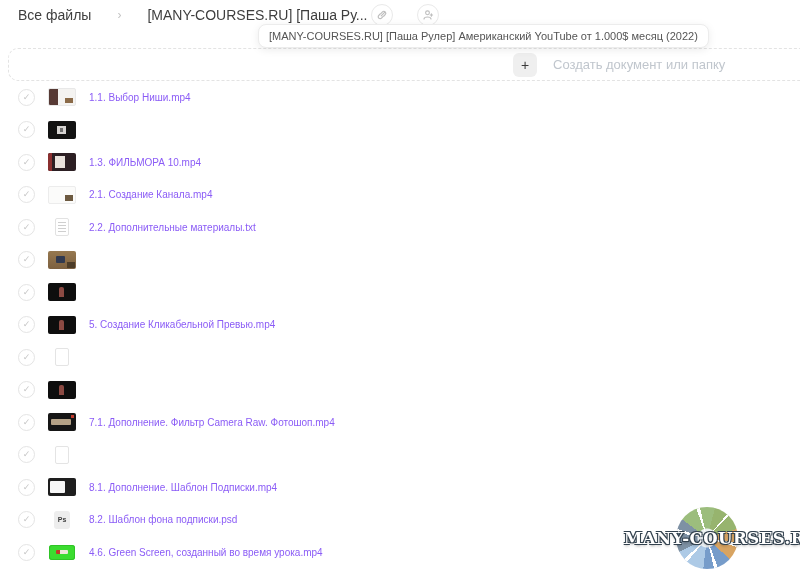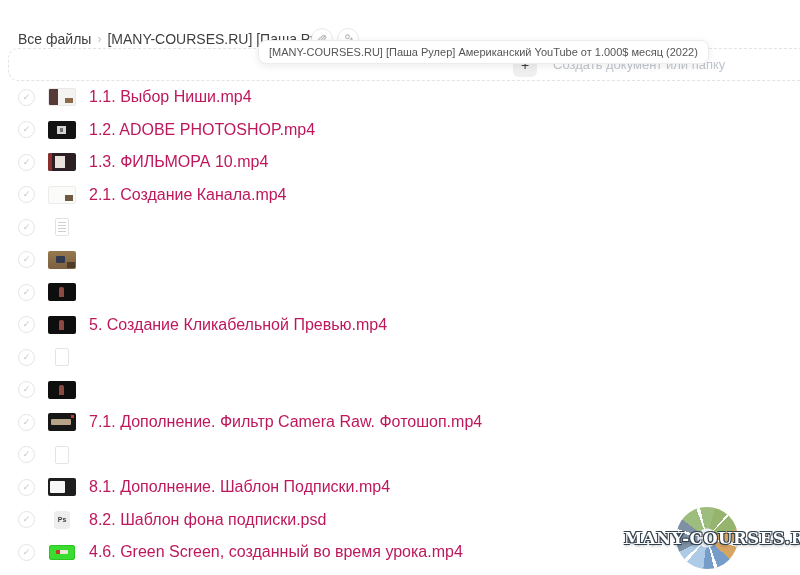--- a/index.html
+++ b/index.html
@@ -1,49 +1,49 @@
 <!DOCTYPE html>
 <html><head>
 <meta charset="utf-8">
 <style>
   * { margin:0; padding:0; box-sizing:border-box; }
   html,body { width:800px; height:575px; overflow:hidden; background:#ffffff;
               font-family:"Liberation Sans", sans-serif; position:relative; }
 
   
-  .breadcrumb { position:absolute; top:28px; left:18px; display:flex; align-items:center; gap:4px; }
+  .breadcrumb { position:absolute; top:4px; left:18px; display:flex; align-items:center; gap:24px; }
   .crumb-root { font-size:14px; color:#3e3e3e; cursor:pointer; }
   .crumb-sep  { font-size:12px; color:#c4c4c4; margin:0 2px; }
   .crumb-current { font-size:14px; color:#3e3e3e; max-width:200px; white-space:nowrap; }
   .crumb-icon-btn { width:22px; height:22px; border-radius:50%; border:1px solid #e9e9e9;
                     display:flex; align-items:center; justify-content:center; background:#fff; cursor:pointer; }
   .crumb-icon-btn svg { display:block; }
 
   
-  .tooltip { position:absolute; left:258px; top:40px; z-index:5; background:#fff;
+  .tooltip { position:absolute; left:258px; top:24px; z-index:5; background:#fff;
              border:1px solid #ececec; border-radius:8px; padding:5px 10px;
              box-shadow:0 2px 8px rgba(0,0,0,0.08); font-size:11px; color:#555; white-space:nowrap; }
 
   
   .create-bar { position:absolute; left:8px; top:48px; width:832px; height:33px;
                 border:1px dashed #e3e3e3; border-radius:10px; background:#fff; }
   .create-inner { position:absolute; left:504px; top:0; height:100%; display:flex; align-items:center; gap:16px; }
   .plus-btn { width:24px; height:24px; border-radius:6px; background:#efefef; border:none;
               color:#3a3a3a; font-size:14px; line-height:1; display:flex; align-items:center;
               justify-content:center; cursor:pointer; }
   .create-placeholder { font-size:13px; color:#c0c6cd; }
 
   
   .file-list { position:absolute; top:81px; left:0; right:0; }
   .file-row { height:32.5px; display:flex; align-items:center; padding-left:18px; gap:13px; cursor:pointer; }
   .checkbox { width:17px; height:17px; border-radius:50%; border:1.5px solid #e4e4e4; flex:none;
               display:flex; align-items:center; justify-content:center; background:#fff; }
   .check-glyph { font-size:9px; color:#c6c6c6; line-height:1; }
   .thumb-slot { width:28px; display:flex; align-items:center; justify-content:center; flex:none; }
-  .file-label { font-size:16px; color:#be185d; white-space:nowrap; }
+  .file-label { font-size:10px; color:#8b5cf6; white-space:nowrap; }
 
   .thumb { width:28px; height:18px; border-radius:2px; position:relative; overflow:hidden; flex:none;
            display:flex; align-items:center; justify-content:center; }
   .thumb::before, .thumb::after { content:""; position:absolute; }
 
   .thumb-video-maroon-split { background:linear-gradient(90deg,#573a35 0 34%,#f4f3f1 34% 100%); border:1px solid #e8e8e8; }
   .thumb-video-maroon-split::after { width:8px; height:5px; right:2px; bottom:2px; background:#8a6a48; }
 
   .thumb-video-black-screen { background:#121212; }
   .thumb-video-black-screen::after { width:9px; height:8px; left:9px; top:5px; background:#d6d4d2; }
@@ -145,21 +145,20 @@
     <span class="file-label">1.1. Выбор Ниши.mp4</span>
   </div>
 
   <div class="file-row">
     <span class="checkbox">
       <span class="check-glyph">✓</span>
     </span>
     <span class="thumb-slot">
       <span class="thumb thumb-video-black-screen"></span>
     </span>
-    <span class="file-label">1.2. ADOBE PHOTOSHOP.mp4</span>
   </div>
 
   <div class="file-row">
     <span class="checkbox">
       <span class="check-glyph">✓</span>
     </span>
     <span class="thumb-slot">
       <span class="thumb thumb-video-maroon-ui"></span>
     </span>
     <span class="file-label">1.3. ФИЛЬМОРА 10.mp4</span>
@@ -175,20 +174,21 @@
     <span class="file-label">2.1. Создание Канала.mp4</span>
   </div>
 
   <div class="file-row">
     <span class="checkbox">
       <span class="check-glyph">✓</span>
     </span>
     <span class="thumb-slot">
       <span class="thumb thumb-txt-lines"></span>
     </span>
+    <span class="file-label">2.2. Дополнительные материалы.txt</span>
   </div>
 
   <div class="file-row">
     <span class="checkbox">
       <span class="check-glyph">✓</span>
     </span>
     <span class="thumb-slot">
       <span class="thumb thumb-video-brown"></span>
     </span>
   </div>

